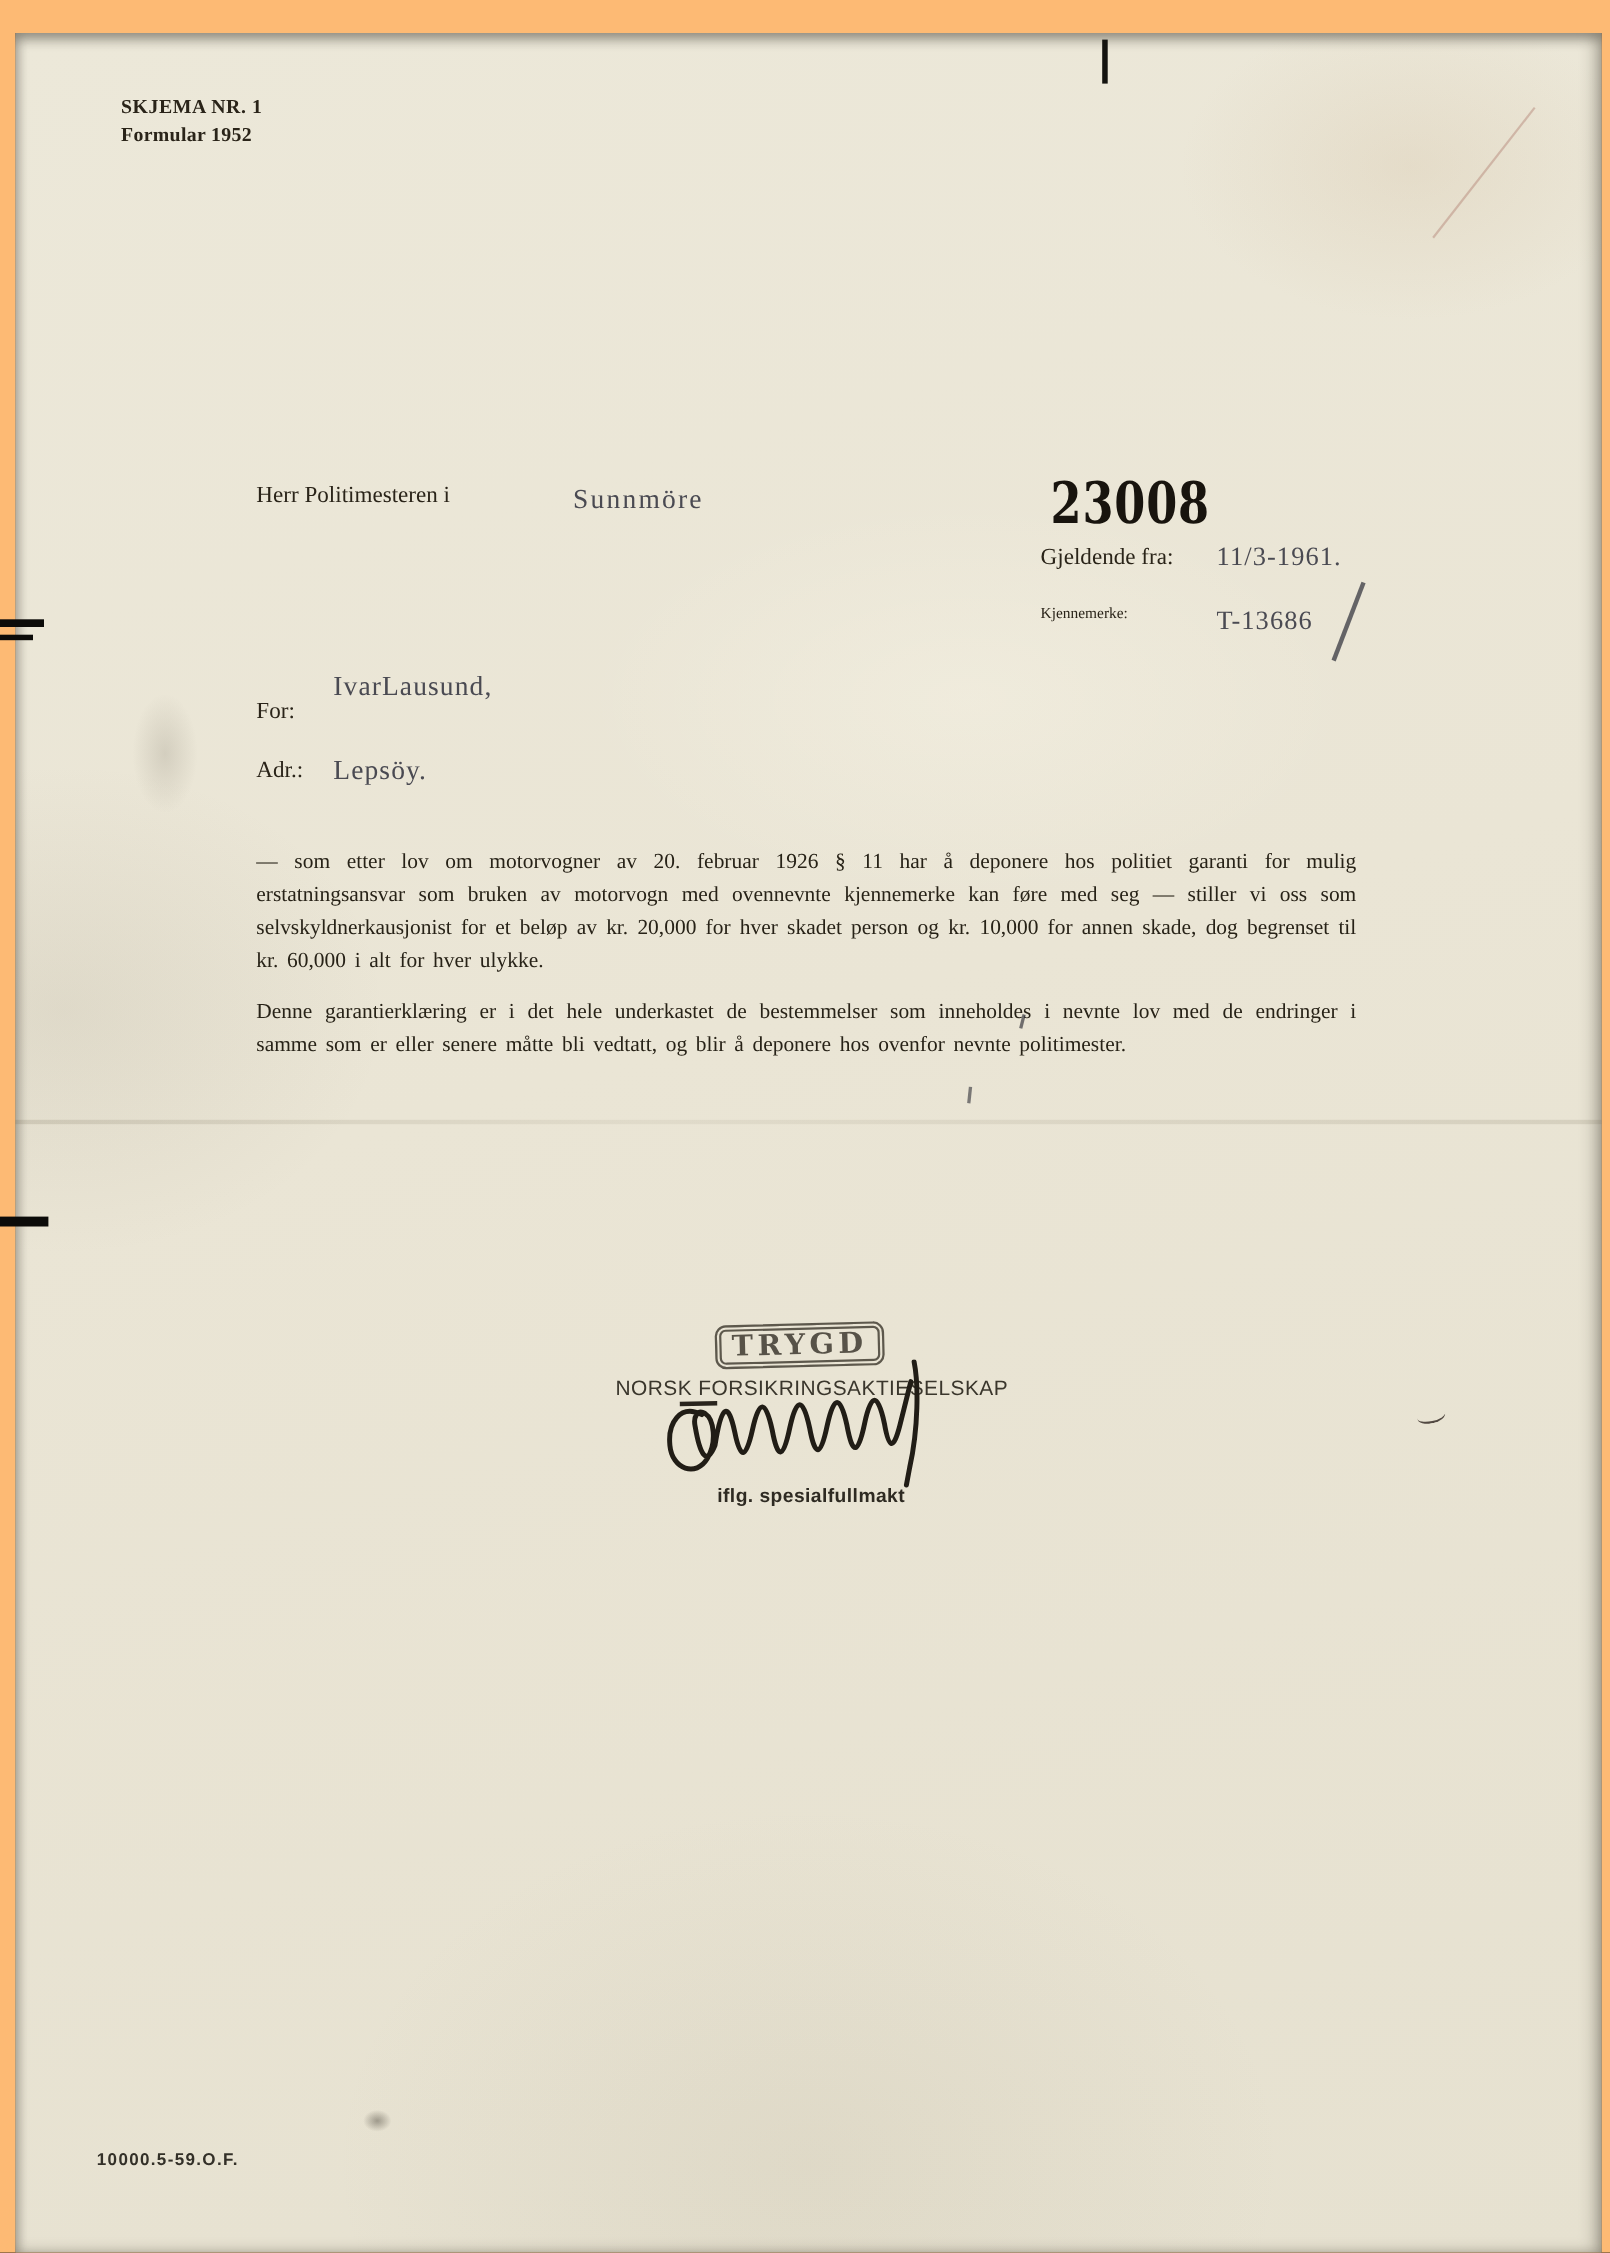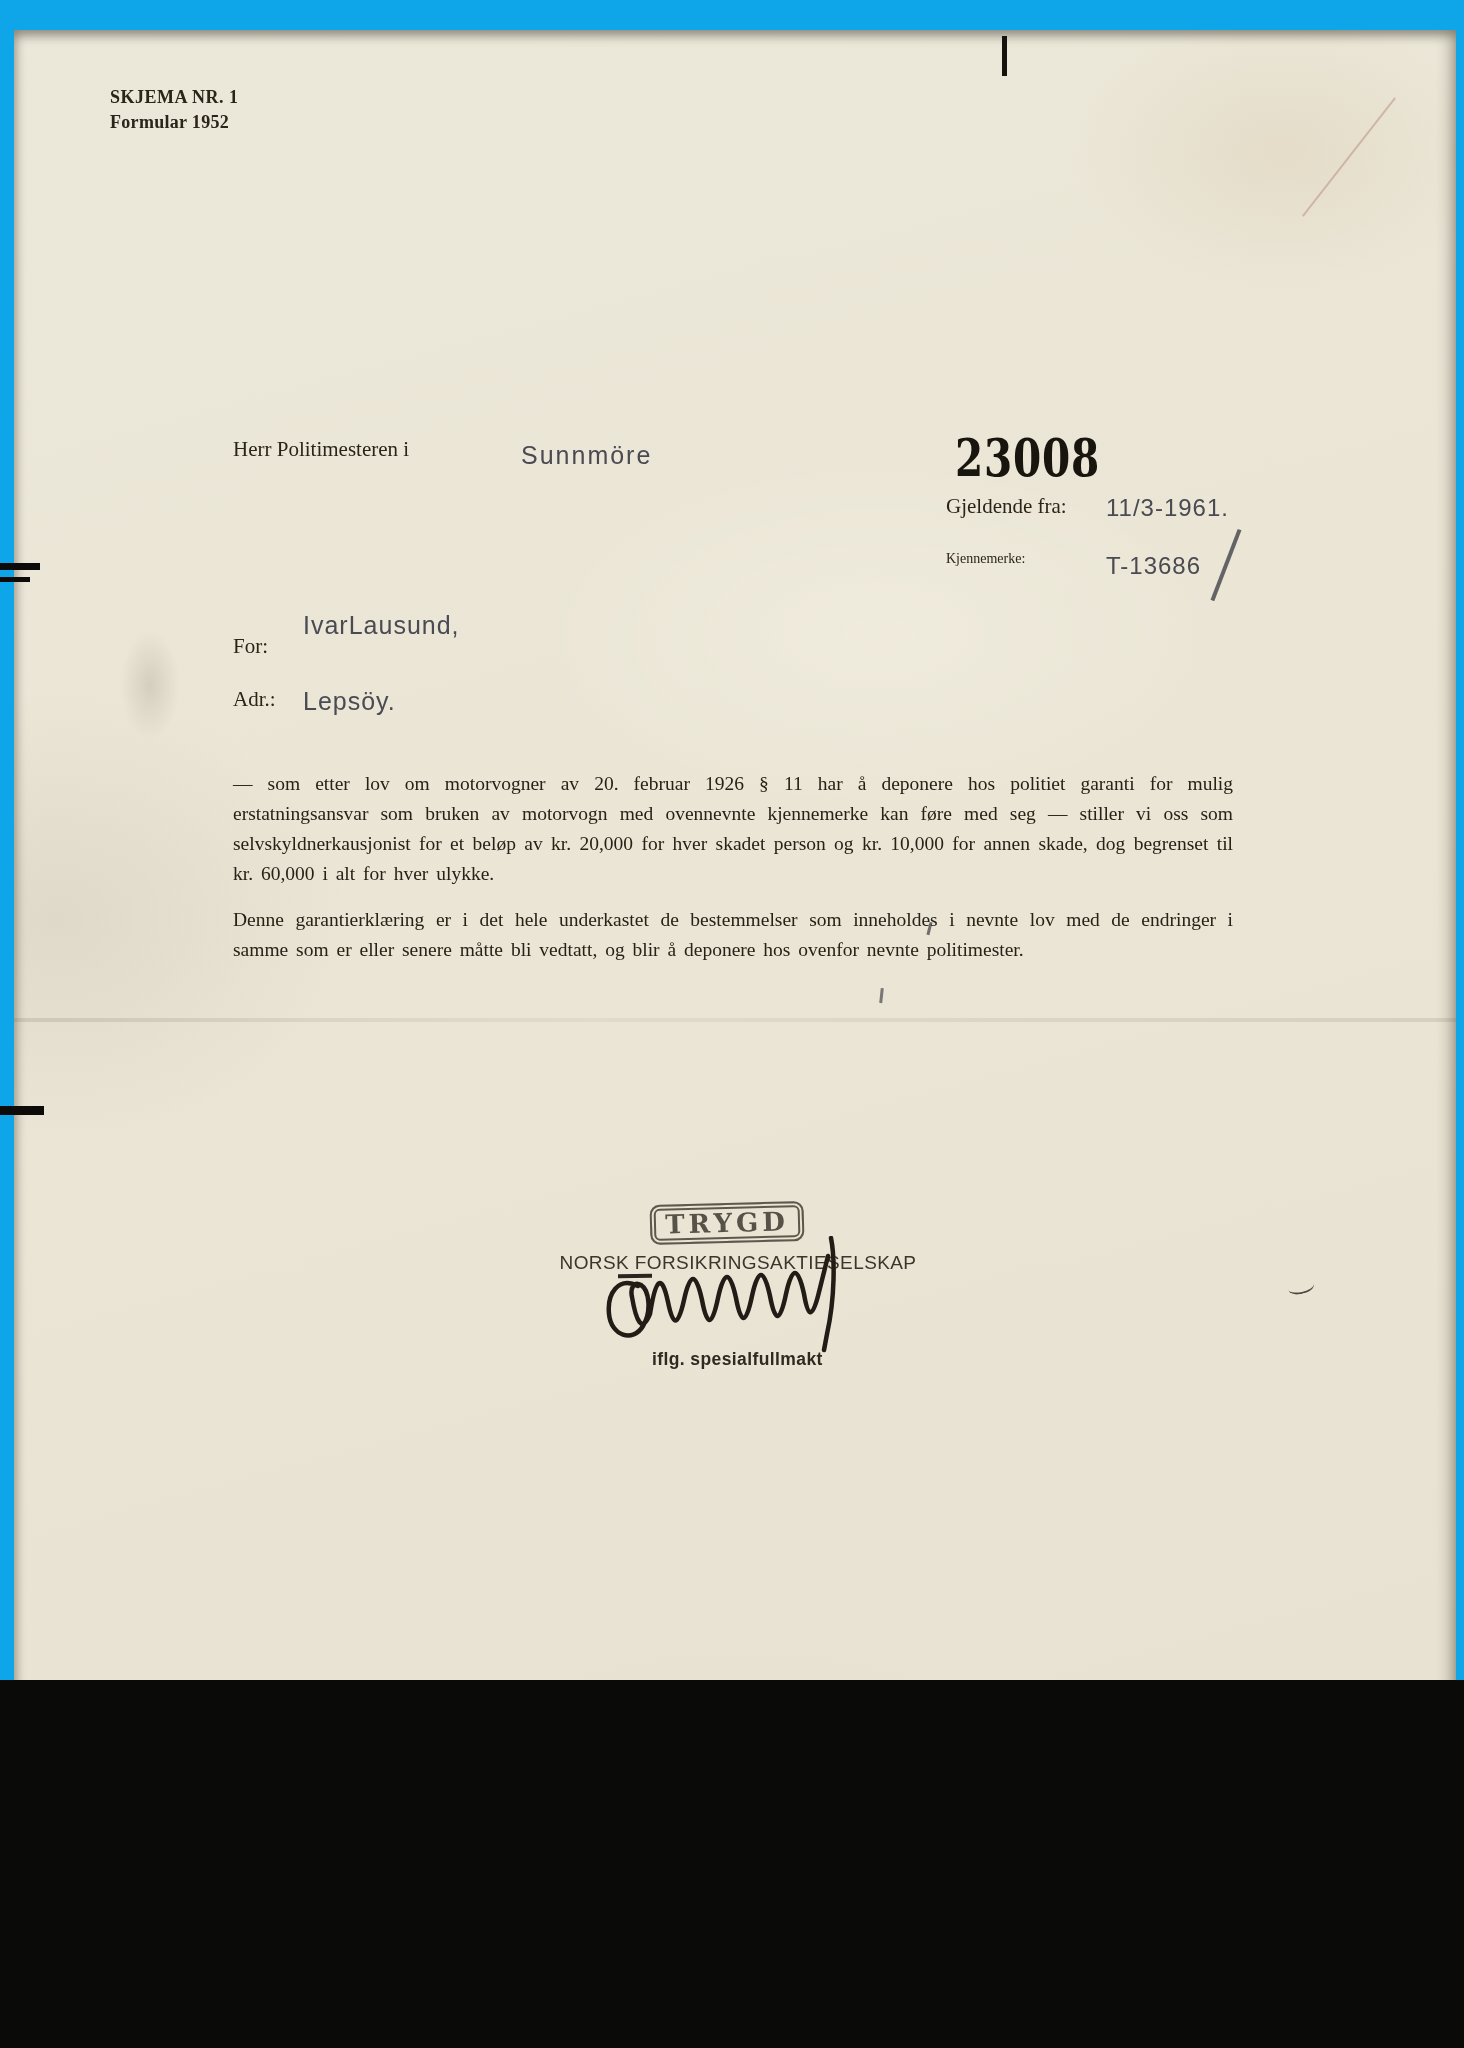--- a/index.html
+++ b/index.html
@@ -1,31 +1,31 @@
 <!DOCTYPE html>
 <html><head>
 <meta charset="utf-8">
 <style>
   html,body{margin:0;padding:0;background:#0a0a09;}
-  #scan{position:relative;width:1464px;height:1680px;background:#0ea5e9;overflow:hidden;
+  #scan{position:relative;width:1464px;height:2048px;background:#fdba74;overflow:hidden;
         font-family:"Liberation Serif", serif;}
   
   #paper{position:absolute;left:14px;top:30px;width:1442px;height:2018px;
     background:
       radial-gradient(ellipse 300px 200px at 88% 6%, rgba(205,182,150,.22), transparent 70%),
       radial-gradient(ellipse 420px 320px at 3% 44%, rgba(120,110,88,.10), transparent 70%),
       radial-gradient(ellipse 600px 450px at 50% 96%, rgba(150,140,112,.10), transparent 72%),
       radial-gradient(ellipse 500px 260px at 60% 30%, rgba(255,252,240,.25), transparent 70%),
       linear-gradient(165deg,#ece8d9 0%,#eae5d5 45%,#e6e1d0 100%);
     box-shadow: inset -7px 0 14px rgba(40,35,25,.25), inset 0 7px 10px rgba(30,25,18,.28),
                 inset 5px 0 9px rgba(40,35,25,.15);}
   
   .abs{position:absolute;}
   .serif{font-family:"Liberation Serif", serif;color:#2a2419;}
-  .type{font-family:Liberation Sans, sans-serif;color:#4a4a52;}
+  .type{font-family:Liberation Serif, serif;color:#4a4a52;}
   #form-header{left:110px;top:88px;line-height:1.0;}
   #form-header .l1{font-size:18px;font-weight:bold;letter-spacing:.5px;}
   #form-header .l2{font-size:18px;font-weight:bold;margin-top:7px;letter-spacing:.3px;}
   #doc-title{left:470px;top:298px;width:620px;font-size:56px;letter-spacing:1px;
              color:#262015;white-space:nowrap;}
   #recipient-label{left:233px;top:437px;font-size:21px;}
   #recipient-value{left:521px;top:441px;font-size:25px;letter-spacing:2px;}
   #stamp-number{left:955px;top:427px;font-size:52px;font-weight:bold;color:#18140e;
       font-family:"DejaVu Serif",serif;transform:scaleX(.78);transform-origin:left top;
       letter-spacing:1px;}

